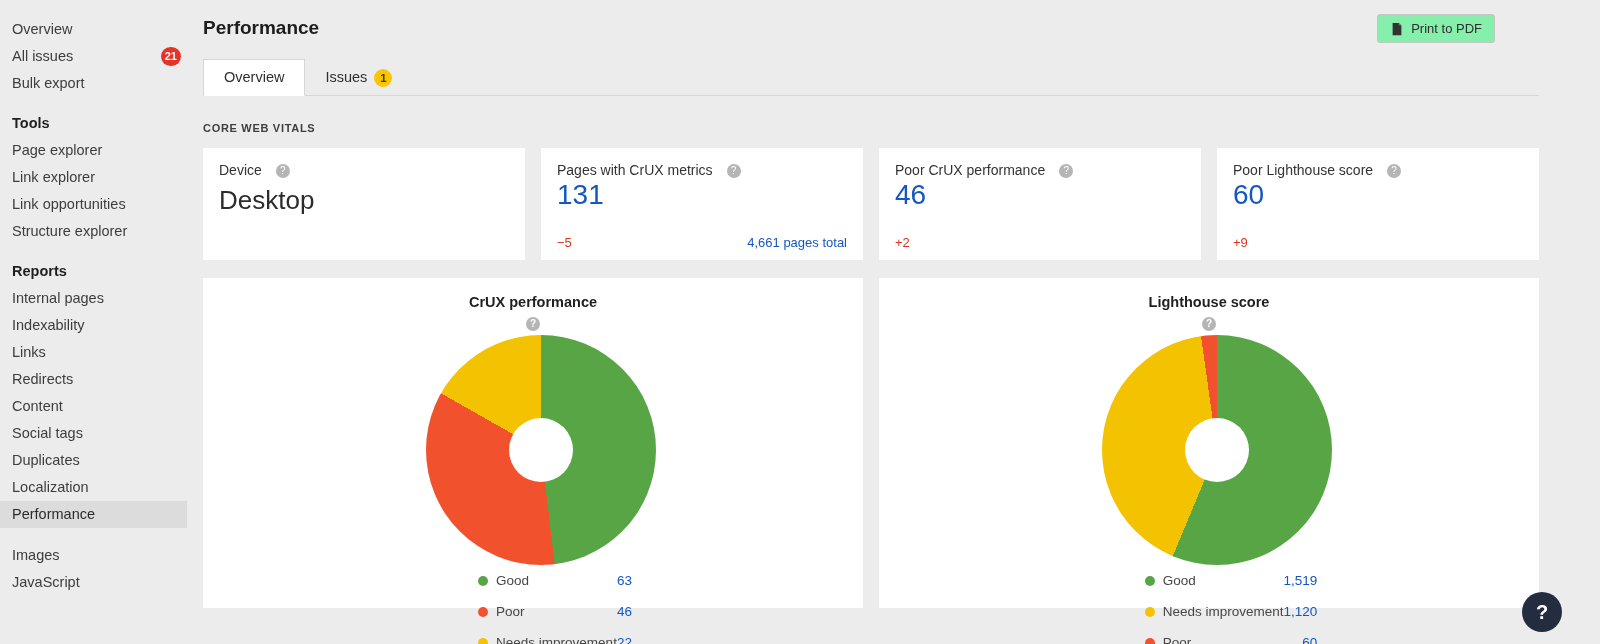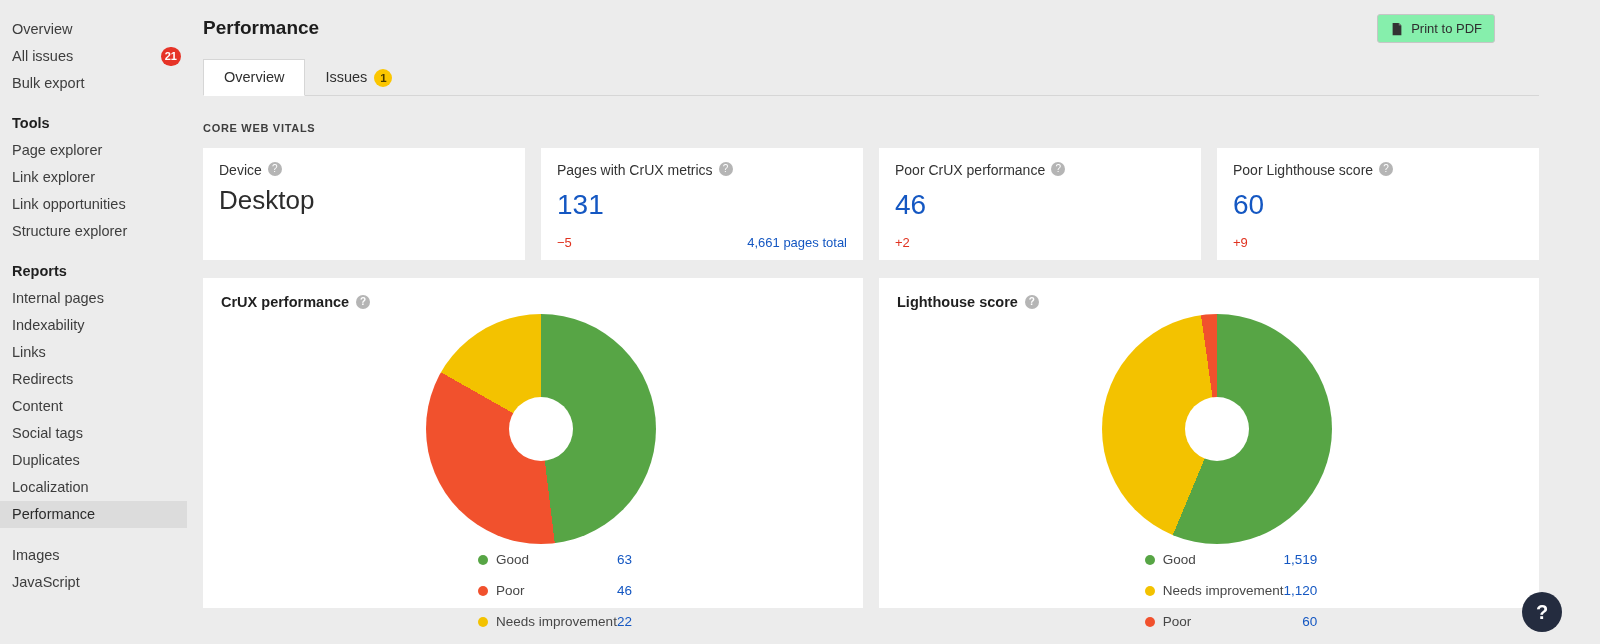--- a/index.html
+++ b/index.html
@@ -54,35 +54,35 @@
     min-width:18px; height:18px; padding:0 3px; border-radius:9px;
     background:var(--badge_yellow); color:#4a3b00; font-size:11.5px; font-weight:bold;
     text-align:center; line-height:18px;
   }
 
   .section-label { margin-top:26px; font-size:11px; font-weight:bold; letter-spacing:.7px; color:#3e3e3e; }
 
   
   .metric-row { margin-top:14px; display:flex; gap:16px; width:1336px; }
   .metric-card { width:322px; height:112px; background:#fff; padding:14px 16px; position:relative; }
-  .card-label { font-size:14px; color:#333; display:flex; align-items:flex-start; gap:6px; }
+  .card-label { font-size:14px; color:#333; display:flex; align-items:flex-end; gap:14px; }
   .help-dot {
     width:14px; height:14px; border-radius:50%; background:#b5b5b5; color:#fff;
     font-size:10px; line-height:14px; text-align:center; display:inline-block; cursor:pointer; flex:0 0 auto;
   }
   .value-dark { font-size:26px; color:#2c2c2c; margin-top:7px; }
-  .value-blue { font-size:28px; color:var(--accent_blue); margin-top:11px; }
+  .value-blue { font-size:28px; color:var(--accent_blue); margin-top:1px; }
   .card-bottom { position:absolute; left:16px; right:16px; bottom:10px; display:flex; justify-content:space-between; font-size:13px; }
   .delta { color:var(--delta_red); }
   .pages-link { color:var(--accent_blue); cursor:pointer;text-align:right; }
 
   
   .chart-row { margin-top:18px; display:flex; gap:16px; width:1336px; }
   .chart-card { width:660px; height:330px; background:#fff; padding:16px 18px; }
-  .chart-title { font-size:14.5px; font-weight:bold; color:#1f1f1f; display:flex; align-items:center; gap:7px; }
+  .chart-title { font-size:14.5px; font-weight:bold; color:#1f1f1f; display:flex; align-items:center; gap:7px;flex-direction:column; }
   .chart-body { display:flex; align-items:center; height:268px; margin-top:4px;flex-direction:column; }
   .donut { width:230px; height:230px; border-radius:50%; margin-left:15px; position:relative; flex:0 0 auto; cursor:pointer; }
   .donut-hole { position:absolute; left:50%; top:50%; width:64px; height:64px; margin:-32px 0 0 -32px; background:#fff; border-radius:50%; }
   .legend { flex:1; margin-left:44px; }
   .legend-row { display:flex; align-items:center; padding:8px 0; font-size:13.5px; color:#474747; cursor:pointer; }
   .legend-dot { width:10px; height:10px; border-radius:50%; margin-right:8px; flex:0 0 auto; }
   .legend-value { margin-left:auto; color:var(--accent_blue); }
 
   
   .help-fab {

